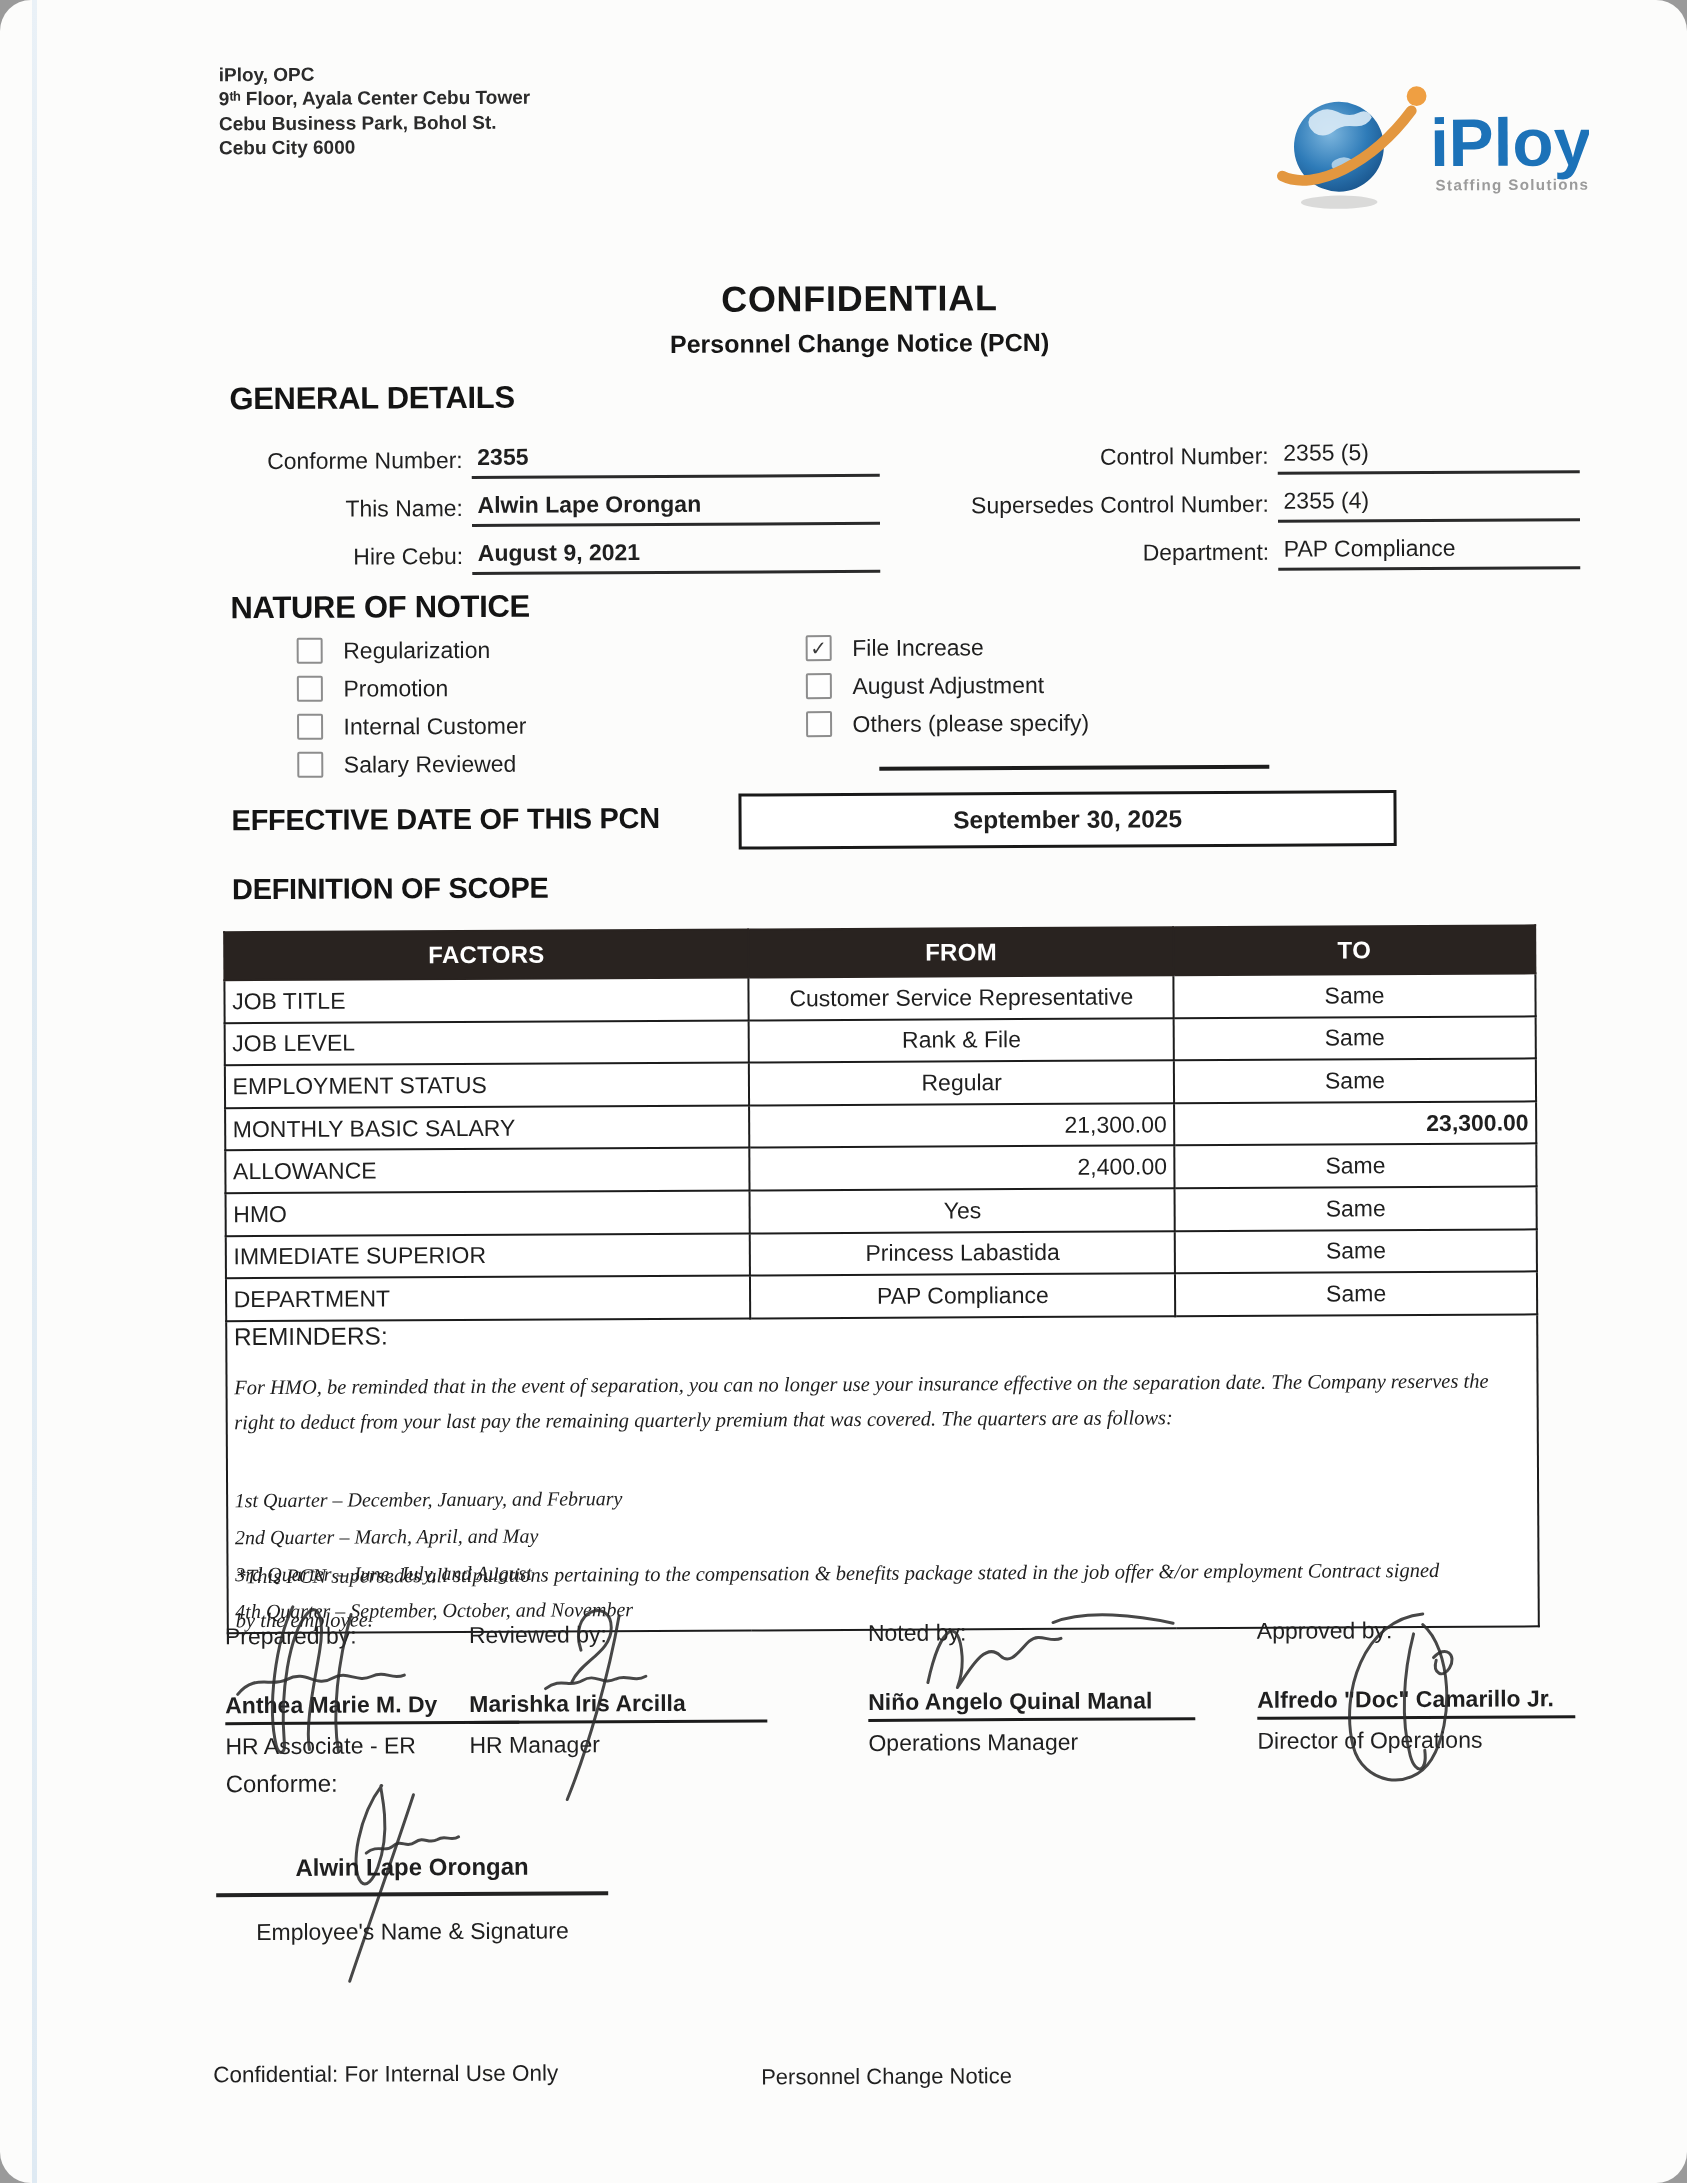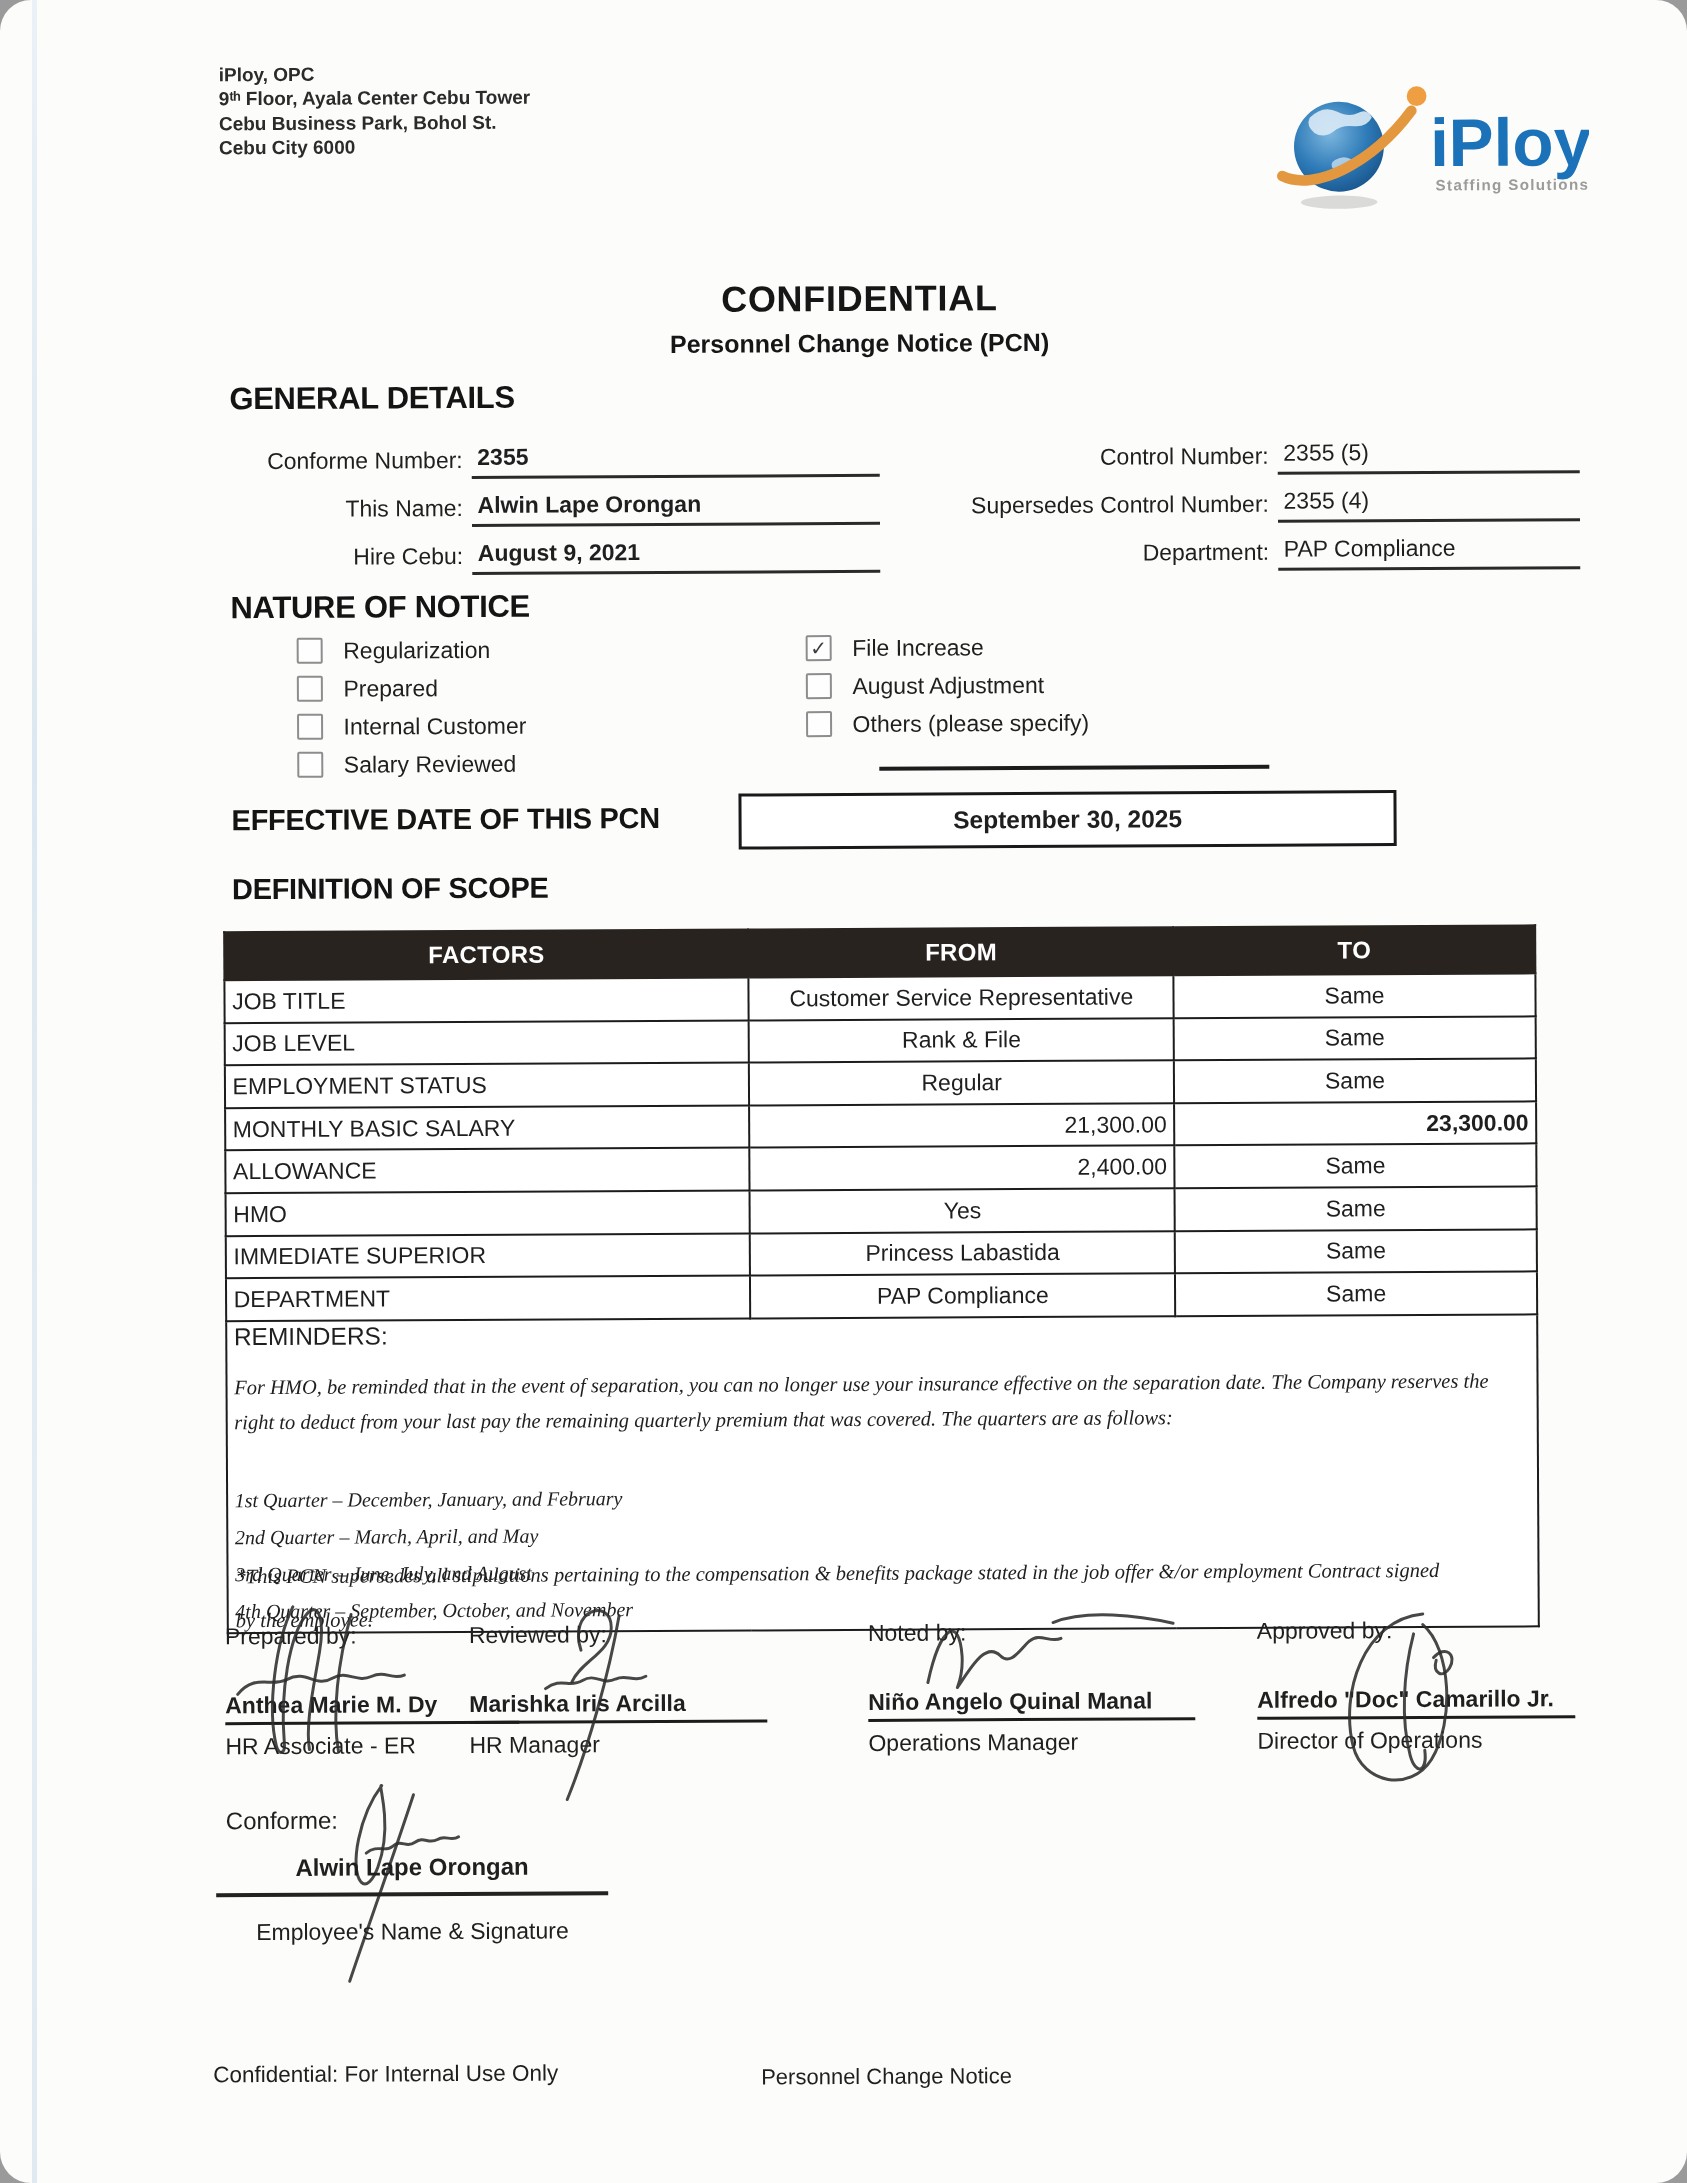--- a/index.html
+++ b/index.html
@@ -57,21 +57,21 @@
   .note{position:absolute;left:233px;top:1551px;width:1257px;font-size:20.5px;line-height:2.15;}
 
   
   .sig{position:absolute;top:1620px;}
   .sig-label{font-size:23px;}
   .sig-name{font-size:23px;font-weight:bold;border-bottom:3.3px solid #1c1c1c;padding-bottom:3.3px;margin-top:42px;white-space:nowrap;}
   .sig-title{font-size:23px;margin-top:8px;}
   .sig svg,.conforme-sig{position:absolute;pointer-events:none;}
   .sig path, .conforme-sig path{fill:none;stroke:#2d2d2d;stroke-width:4.5;stroke-linecap:round;opacity:0.88;}
 
-  .conforme-label{position:absolute;left:222px;top:1804px;font-size:24px;}
+  .conforme-label{position:absolute;left:222px;top:1767px;font-size:24px;}
   .conforme-name{position:absolute;left:212px;top:1851px;width:392px;text-align:center;font-size:24px;font-weight:bold;
                  border-bottom:4px solid #222;padding-bottom:10.6px;}
   .conforme-caption{position:absolute;left:212px;top:1916px;width:392px;text-align:center;font-size:23px;}
   .conforme-sig{left:284px;top:1766px;}
 
   .footer-left{position:absolute;left:208px;top:2059px;font-size:22.5px;}
   .footer-center{position:absolute;left:756px;top:2064px;font-size:22px;}
 </style>
 </head>
 <body>
@@ -148,21 +148,21 @@
       <div class="opt">
         <span class="cb">
             <span></span>
           </span>
         <span class="opt-label">Regularization</span>
       </div>
       <div class="opt">
         <span class="cb">
             <span></span>
           </span>
-        <span class="opt-label">Prepared</span>
+        <span class="opt-label">Promotion</span>
       </div>
       <div class="opt">
         <span class="cb">
             <span></span>
           </span>
         <span class="opt-label">Internal Customer</span>
       </div>
       <div class="opt">
         <span class="cb">
             <span></span>

